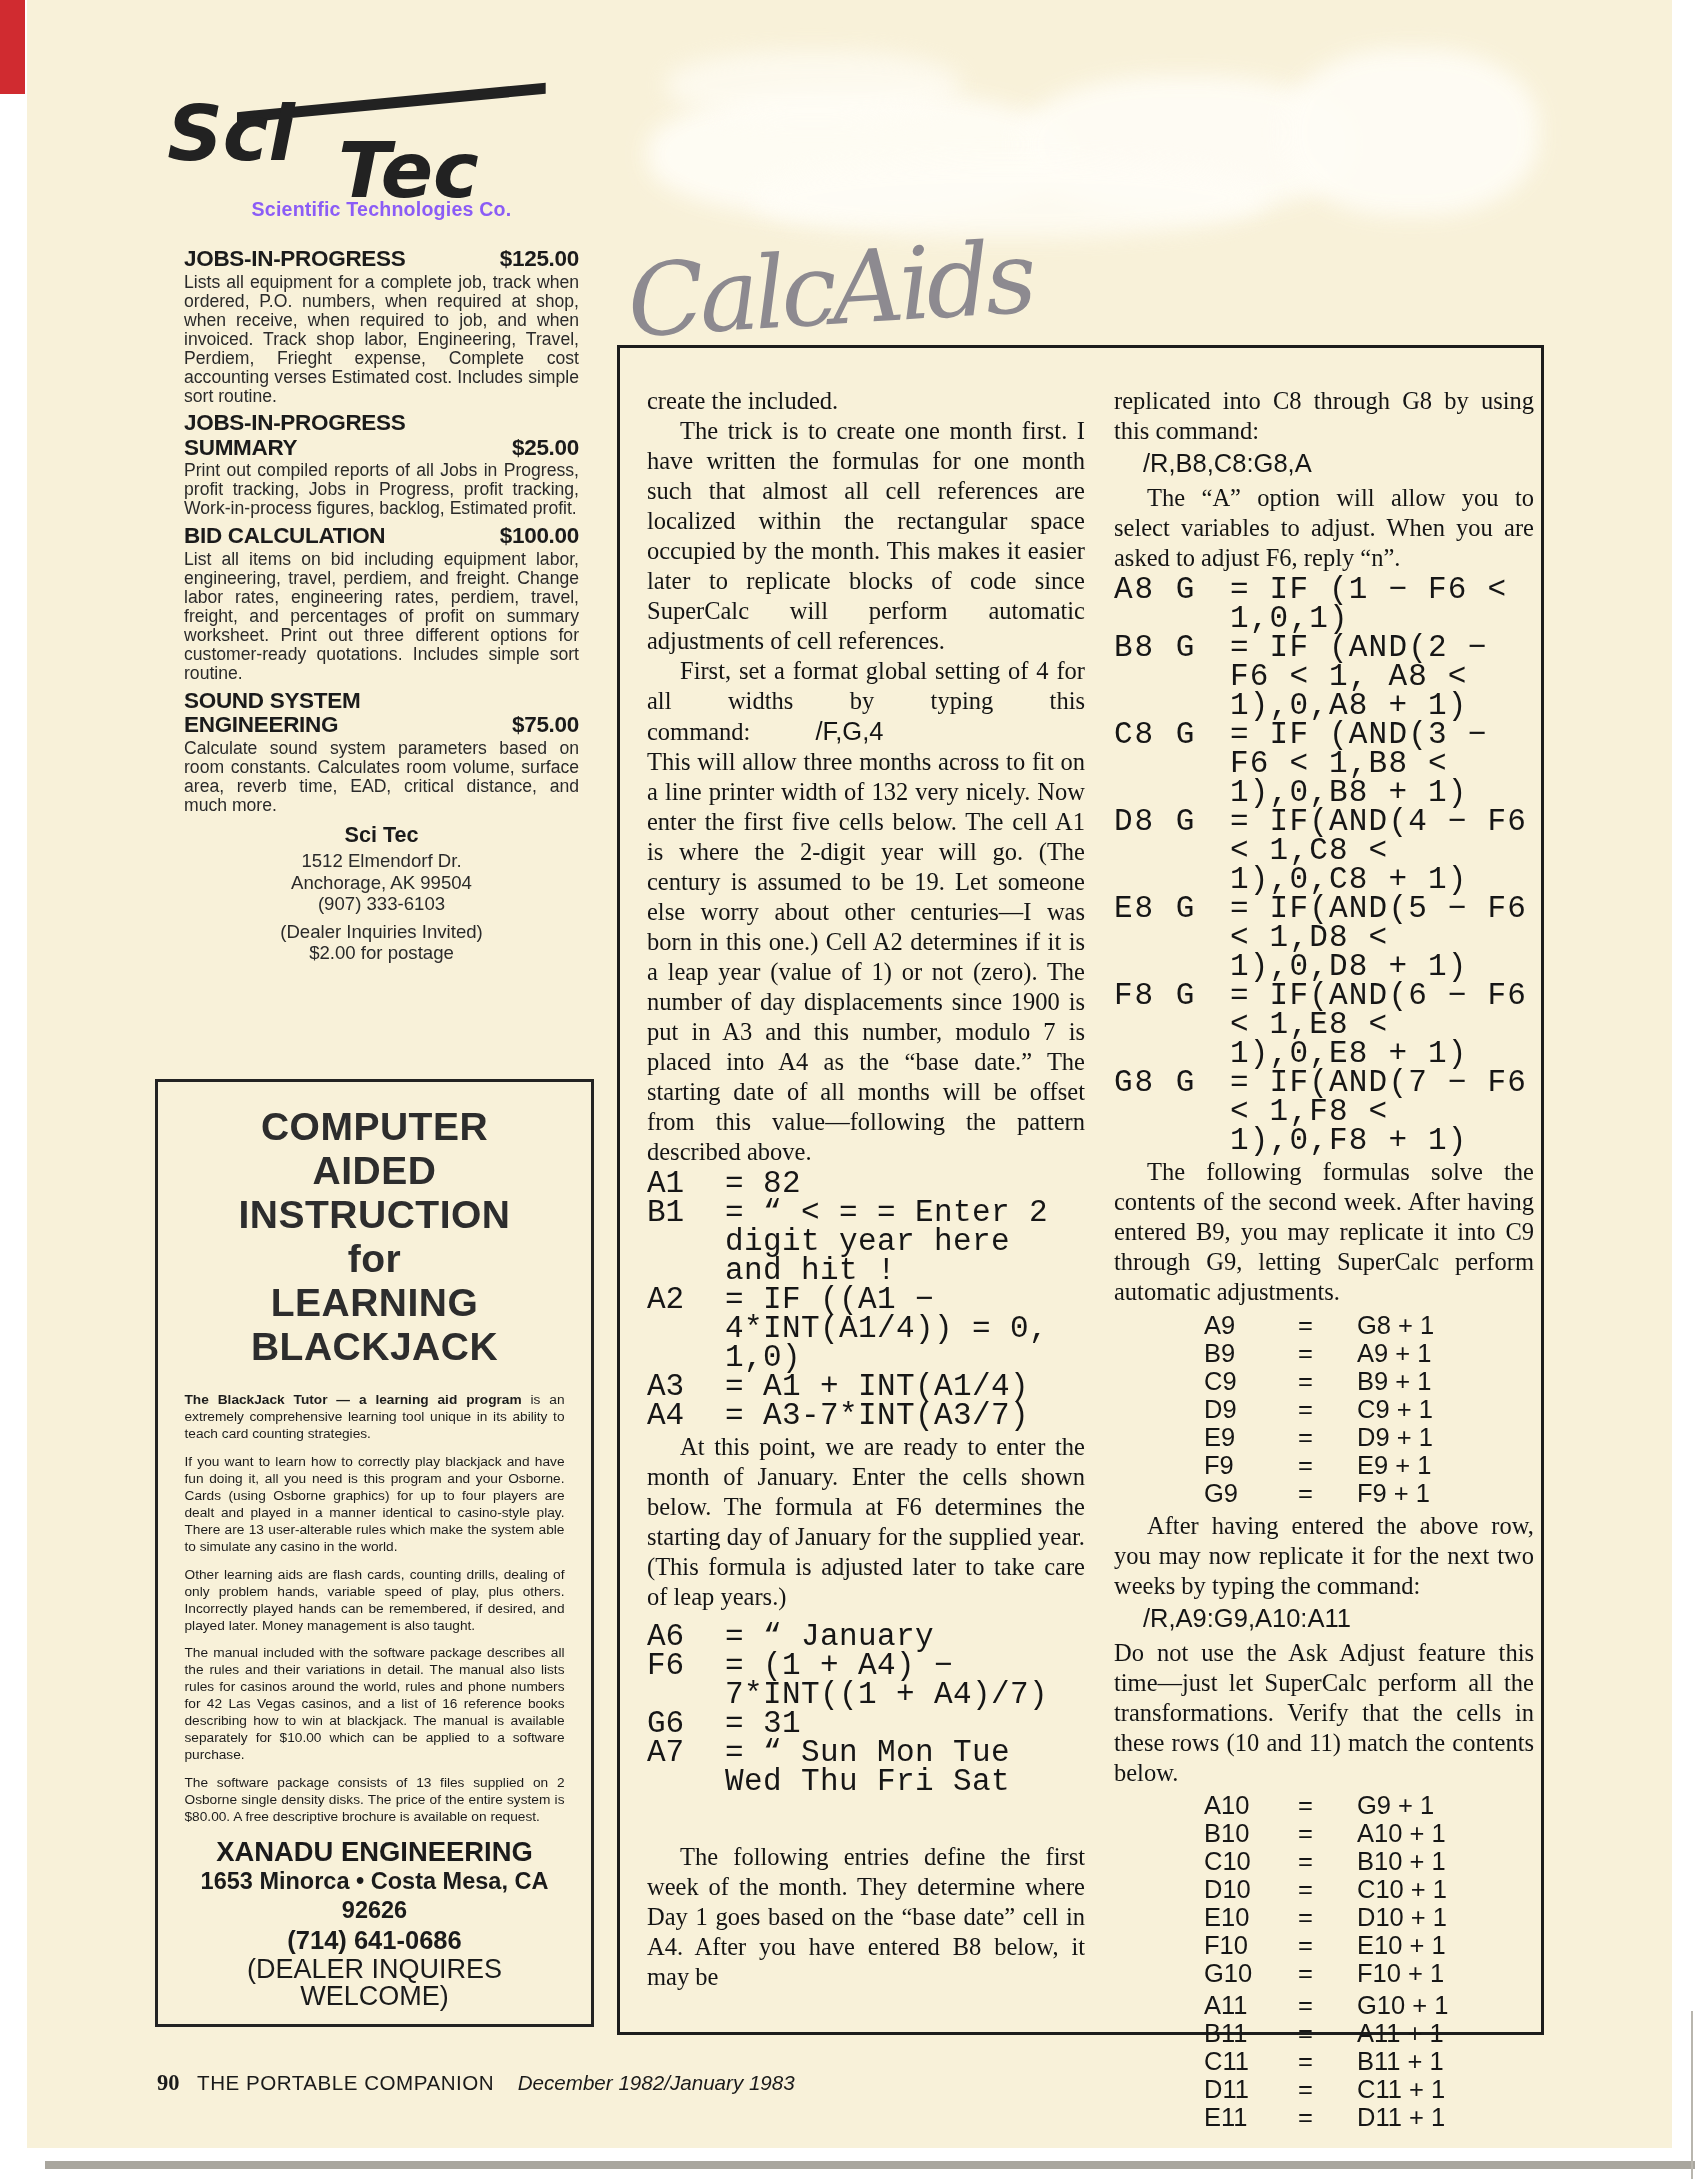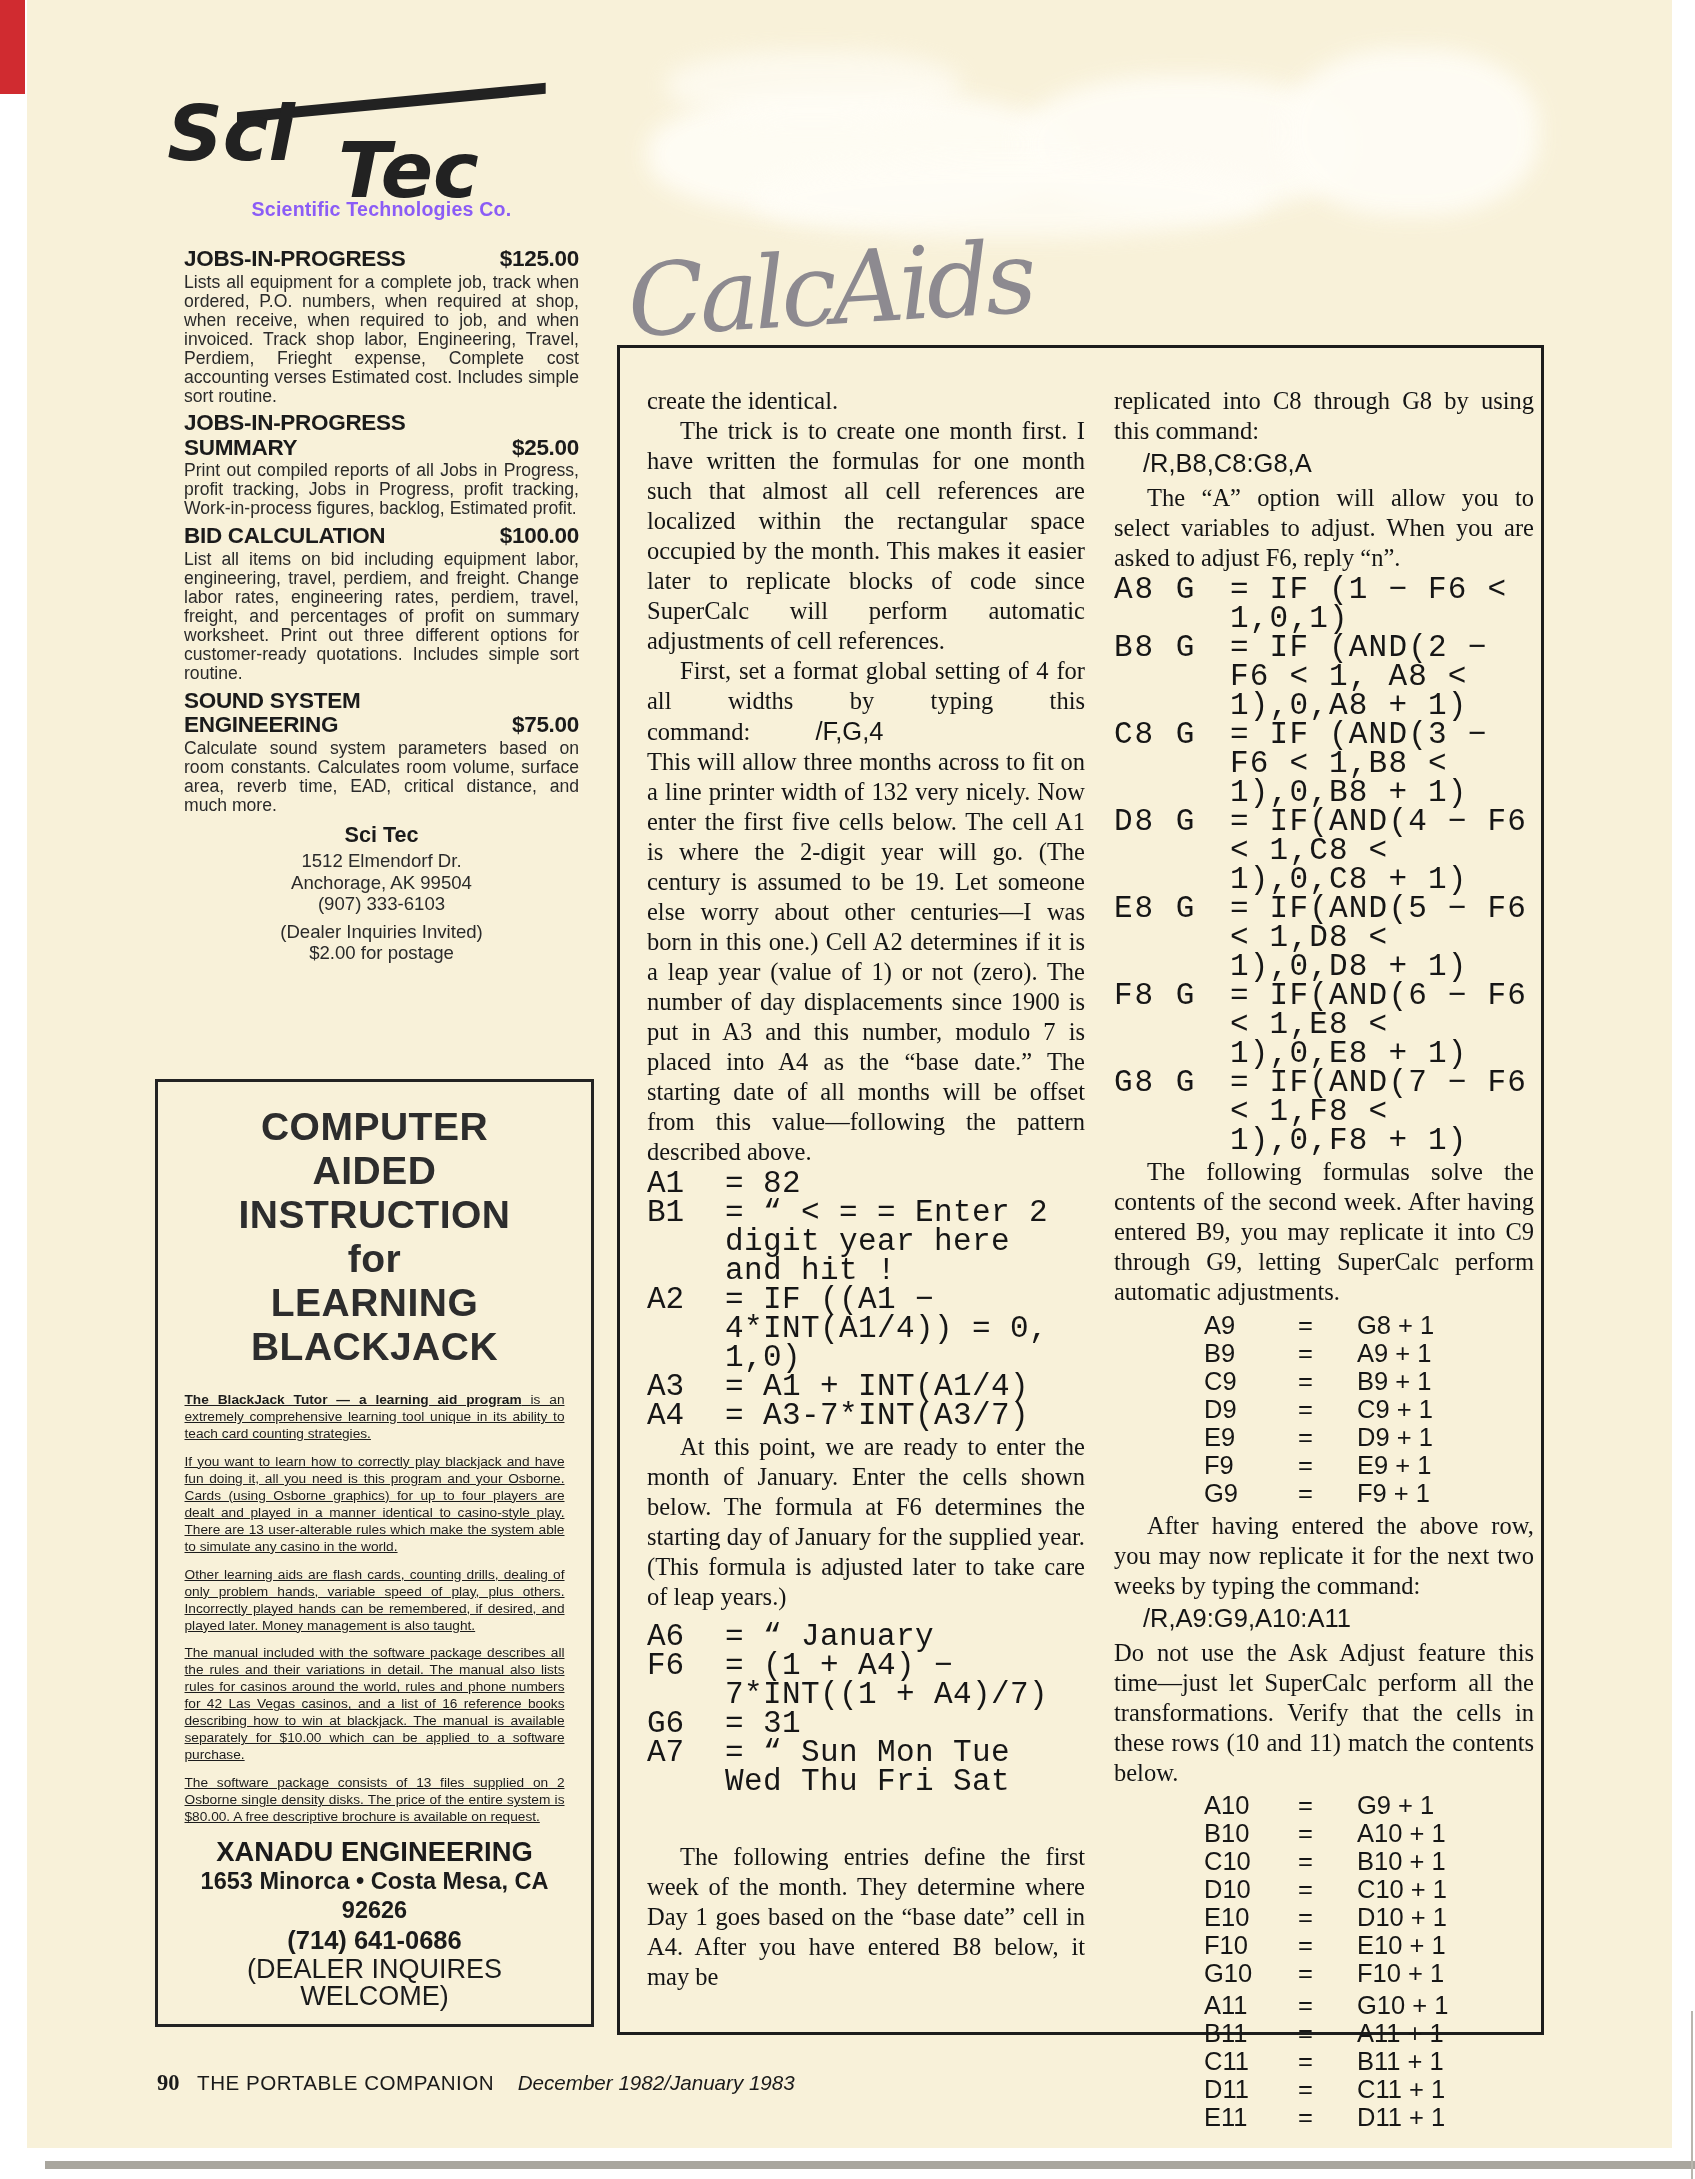--- a/index.html
+++ b/index.html
@@ -31,21 +31,21 @@
   .contact .c-name { font-weight:bold; font-size:21.6px; margin-bottom:3.9px; color:#1b1b1b; }
   .contact div { font-size:18.6px; line-height:21.6px; }
   .contact .c-note { margin-top:5.9px; }
 
   
   .bj-box { position:absolute; left:155px; top:1079px; width:439px; height:948px;
             border:3.9px solid #232323; padding:13.7px 26.5px 9.8px 26.5px; overflow:hidden; }
   .bj-title { margin:9.8px 0 21.6px 0; }
   .bj-title div { font-weight:bold; font-size:39px; line-height:44px; text-align:center;
                   letter-spacing:0.5px; color:#2d2d2d; }
-  .bj-p { font-size:13.7px; line-height:17px; text-align:justify; color:#1c1c1c; margin-bottom:10.8px;text-decoration:underline; }
+  .bj-p { font-size:13.7px; line-height:17px; text-align:justify; color:#1c1c1c; margin-bottom:10.8px; }
   .bj-p b { font-weight:bold; }
   .bj-foot { text-align:center; margin-top:10px; color:#1b1b1b; }
   .bj-co   { font-weight:bold; font-size:27.4px; line-height:31px; }
   .bj-addr { font-weight:bold; font-size:23.5px; line-height:29px; }
   .bj-ph   { font-weight:bold; font-size:25.5px; line-height:31px; }
   .bj-deal { font-size:27px; line-height:27.4px; }
 
   
   .ca-title { position:absolute; left:629px; top:227px; width:529px; height:172px; z-index:5;
               font-family:"DejaVu Serif", serif; font-style:italic; font-size:100px;
@@ -176,21 +176,21 @@
     <div class="bj-addr">1653 Minorca • Costa Mesa, CA 92626</div>
     <div class="bj-ph">(714) 641-0686</div>
     <div class="bj-deal">(DEALER INQUIRES WELCOME)</div>
   </div>
 </div>
 
 <div class="ca-title">CalcAids</div>
 <div class="art-box"></div>
 
 <div class="col col1">
-  <p>create the identical.</p>
+  <p>create the included.</p>
   <p class="ind">The trick is to create one month first. I have written the formulas for one month such that almost all cell references are localized within the rectangular space occupied by the month. This makes it easier later to replicate blocks of code since SuperCalc will perform automatic adjustments of cell references.</p>
   <p class="ind"><span>First, set a format global setting of 4 for all widths by typing this command:</span><span class="cmd-inline">/F,G,4</span></p>
   <p>This will allow three months across to fit on a line printer width of 132 very nicely. Now enter the first five cells below. The cell A1 is where the 2-digit year will go. (The century is assumed to be 19. Let someone else worry about other centuries—I was born in this one.) Cell A2 determines if it is a leap year (value of 1) or not (zero). The number of day displacements since 1900 is put in A3 and this number, modulo 7 is placed into A4 as the “base date.” The starting date of all months will be offset from this value—following the pattern described above.</p>
 
   <div class="flist">
     <div class="f">
         <span class="l">A1</span>
         <span class="b">= 82</span>
       </div>
     <div class="f">

